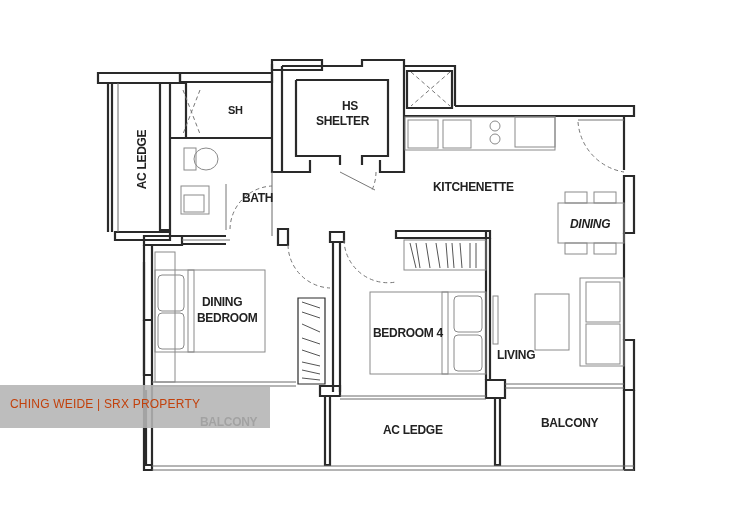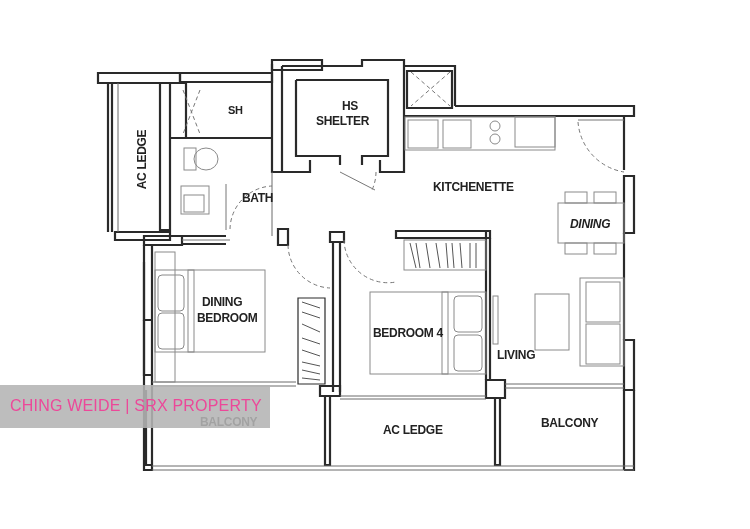--- a/index.html
+++ b/index.html
@@ -1,20 +1,20 @@
 <!DOCTYPE html>
 <html><head>
 <meta charset="utf-8">
 <style>
   html, body { margin:0; padding:0; background:#ffffff; }
   body { width:750px; height:529px; position:relative; overflow:hidden; font-family:"Liberation Sans", sans-serif; }
   #plan { position:absolute; left:0; top:0; }
   .lbl { position:absolute; font-family:"Liberation Sans", sans-serif; font-weight:bold; color:#222; font-size:12px; letter-spacing:-0.3px; text-align:center; line-height:15px; white-space:nowrap; }
   .watermark { position:absolute; left:0; top:385px; width:270px; height:43px; background:rgba(180,180,180,0.88); }
-  .watermark span { position:absolute; left:10px; top:12px; color:#ec4899; font-size:16px; font-family:"Liberation Sans", sans-serif; letter-spacing:0.2px; white-space:nowrap; }
+  .watermark span { position:absolute; left:10px; top:12px; color:#c2410c; font-size:12px; font-family:"Liberation Sans", sans-serif; letter-spacing:0.2px; white-space:nowrap; }
 </style>
 </head>
 <body>
 
 <svg id="plan" width="750" height="529" viewBox="0 0 750 529" xmlns="http://www.w3.org/2000/svg">
   <g fill="none" stroke="#2a2a2a" stroke-width="2.2">
 
     <path d="M98 73 H180 V83 H98 Z"></path>
     <path d="M124 73 H180 V83"></path>
 

